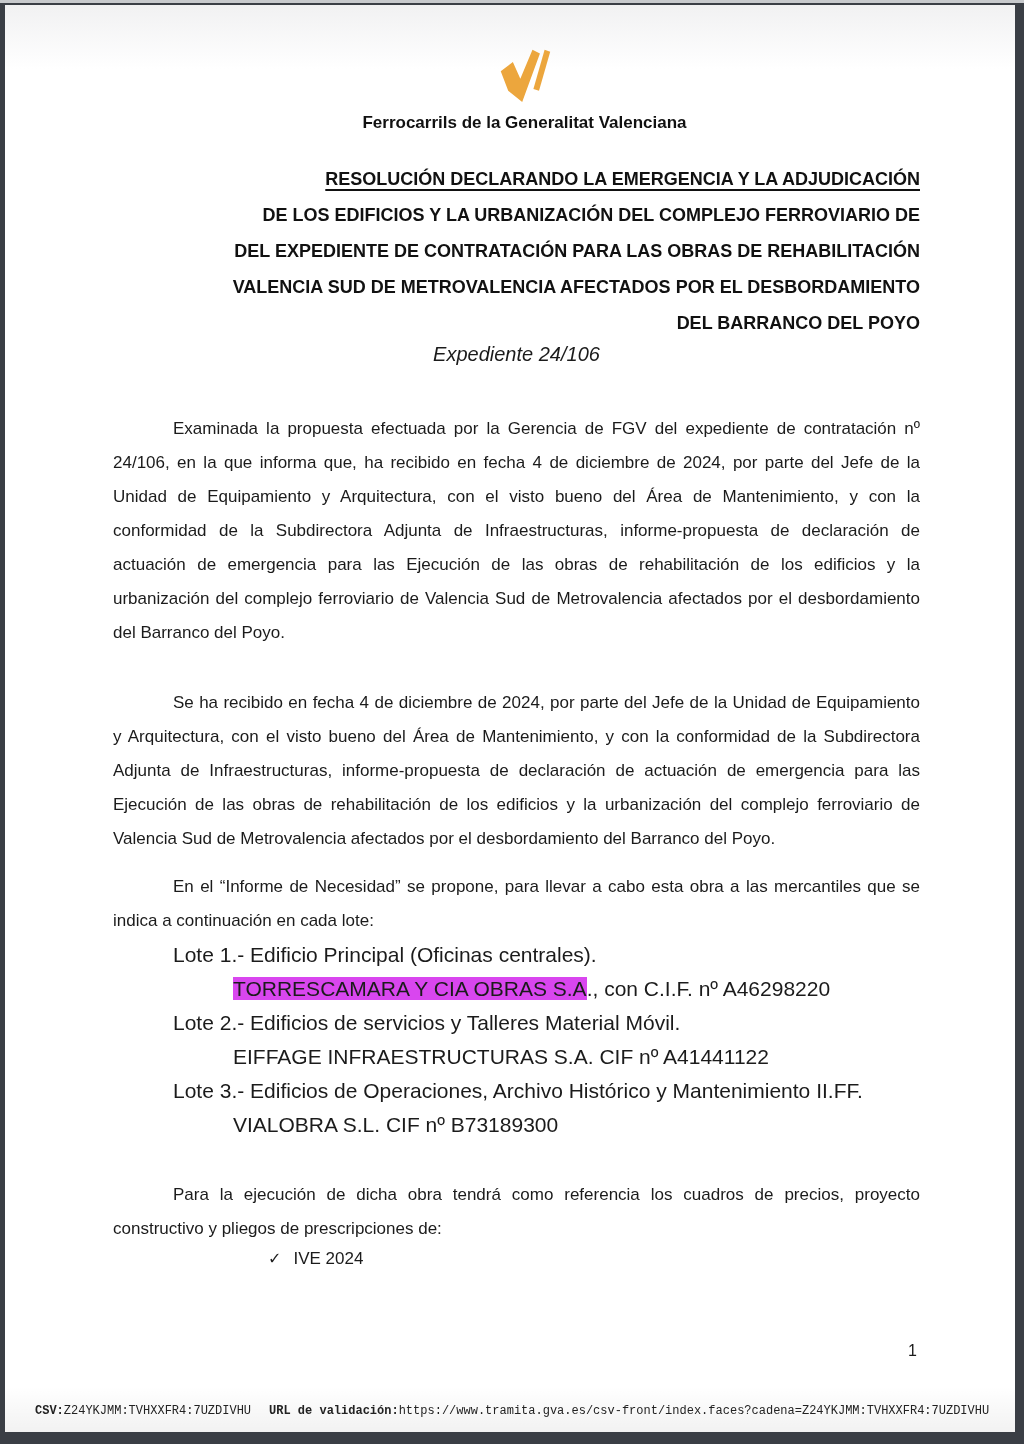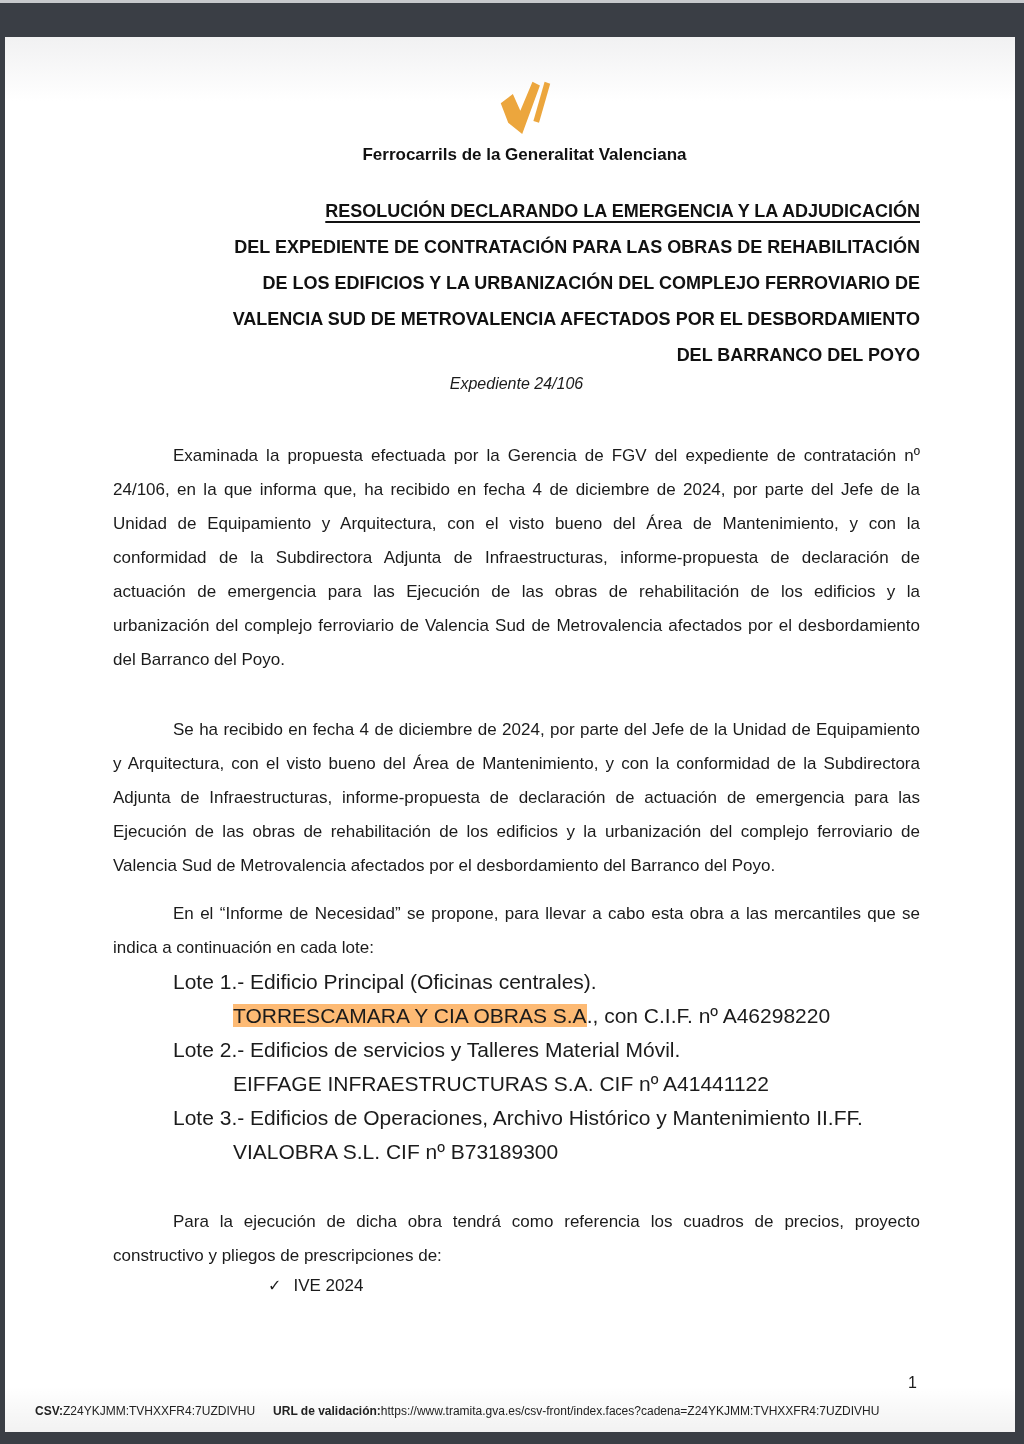--- a/index.html
+++ b/index.html
@@ -13,21 +13,20 @@
   .topline {
     position: absolute; top: 0; left: 0; right: 0; height: 3px;
     background: #c7c9cc; z-index: 3;
   }
   .page {
     position: absolute; top: 5px; left: 5px; right: 9px; bottom: 12px;
     background: #ffffff;
     padding: 0 95px 0 108px;
     box-sizing: border-box;
     color: #1b1b1b;
-    margin-top: 32px;
   }
   .page::before {
     content: ""; position: absolute; top: 0; left: 0; right: 0; height: 64px;
     background: linear-gradient(to bottom, #f1f1f2, rgba(255,255,255,0));
     pointer-events: none;
   }
   .page::after {
     content: ""; position: absolute; bottom: 0; left: 0; right: 0; height: 46px;
     background: linear-gradient(to bottom, rgba(0,0,0,0), rgba(0,0,0,0.05));
     pointer-events: none;
@@ -44,46 +43,46 @@
     font-weight: bold;
     font-size: 18px;
     line-height: 36px;
     color: #111;
   }
   .underlined { text-decoration: underline; text-decoration-thickness: 2px; text-underline-offset: 4px; }
   .expediente {
     margin-top: 2px;
     text-align: center;
     font-style: italic;
-    font-size: 16px;
+    font-size: 20px;
   }
   .body {
     margin: 0;
     font-size: 17px;
     line-height: 34px;
     text-align: justify;
     text-indent: 60px;
   }
   .para1 { margin-top: 46px; }
   .para2 { margin-top: 36px; }
   .para3 { margin-top: 14px; }
   .para4 { margin-top: 36px; }
   .lotes { font-size: 21px; line-height: 34px; }
   .lote-label { padding-left: 60px; }
   .lote-company { padding-left: 120px; }
-  .hl { background: #fdba74; }
+  .hl { background: #d946ef; }
   .check-line { font-size: 17px; line-height: 26px; padding-left: 155px; }
   .check { display: inline-block; margin-right: 12px; font-size: 16px; }
   .page-number {
     position: absolute; top: 1337px; right: 98px;
     font-size: 16px;
   }
   .csv-bar {
     position: absolute; left: 30px; right: 16px; bottom: 14px;
-    font-family: Liberation Sans, sans-serif;
+    font-family: Liberation Mono, monospace;
     font-size: 12px; color: #222;
     white-space: nowrap;
     z-index: 2;
   }
   .csv-label { font-weight: bold; }
   .url-group { margin-left: 18px; }
 </style>
 </head>
 <body>
 
@@ -94,22 +93,22 @@
   <div class="brand">
     <svg class="logo" viewBox="0 0 64 60" aria-hidden="true">
       <polygon points="6,26 19,16 27,34 40,3 48,7 29,59 14,47" fill="#ECA63D"></polygon>
       <polygon points="41,45 53,3 59,5 47,47" fill="#ECA63D"></polygon>
     </svg>
     <div class="brand-name">Ferrocarrils de la Generalitat Valenciana</div>
   </div>
 
   <div class="doc-title">
     <div><span class="underlined">RESOLUCIÓN DECLARANDO LA EMERGENCIA Y LA ADJUDICACIÓN</span></div>
+    <div>DE LOS EDIFICIOS Y LA URBANIZACIÓN DEL COMPLEJO FERROVIARIO DE</div>
     <div>DEL EXPEDIENTE DE CONTRATACIÓN PARA LAS OBRAS DE REHABILITACIÓN</div>
-    <div>DE LOS EDIFICIOS Y LA URBANIZACIÓN DEL COMPLEJO FERROVIARIO DE</div>
     <div>VALENCIA SUD DE METROVALENCIA AFECTADOS POR EL DESBORDAMIENTO</div>
     <div>DEL BARRANCO DEL POYO</div>
   </div>
 
   <div class="expediente">Expediente 24/106</div>
 
   <p class="body para1">Examinada la propuesta efectuada por la Gerencia de FGV del expediente de contratación nº 24/106, en la que informa que, ha recibido en fecha 4 de diciembre de 2024, por parte del Jefe de la Unidad de Equipamiento y Arquitectura, con el visto bueno del Área de Mantenimiento, y con la conformidad de la Subdirectora Adjunta de Infraestructuras, informe-propuesta de declaración de actuación de emergencia para las Ejecución de las obras de rehabilitación de los edificios y la urbanización del complejo ferroviario de Valencia Sud de Metrovalencia afectados por el desbordamiento del Barranco del Poyo.</p>
 
   <p class="body para2">Se ha recibido en fecha 4 de diciembre de 2024, por parte del Jefe de la Unidad de Equipamiento y Arquitectura, con el visto bueno del Área de Mantenimiento, y con la conformidad de la Subdirectora Adjunta de Infraestructuras, informe-propuesta de declaración de actuación de emergencia para las Ejecución de las obras de rehabilitación de los edificios y la urbanización del complejo ferroviario de Valencia Sud de Metrovalencia afectados por el desbordamiento del Barranco del Poyo.</p>
 

